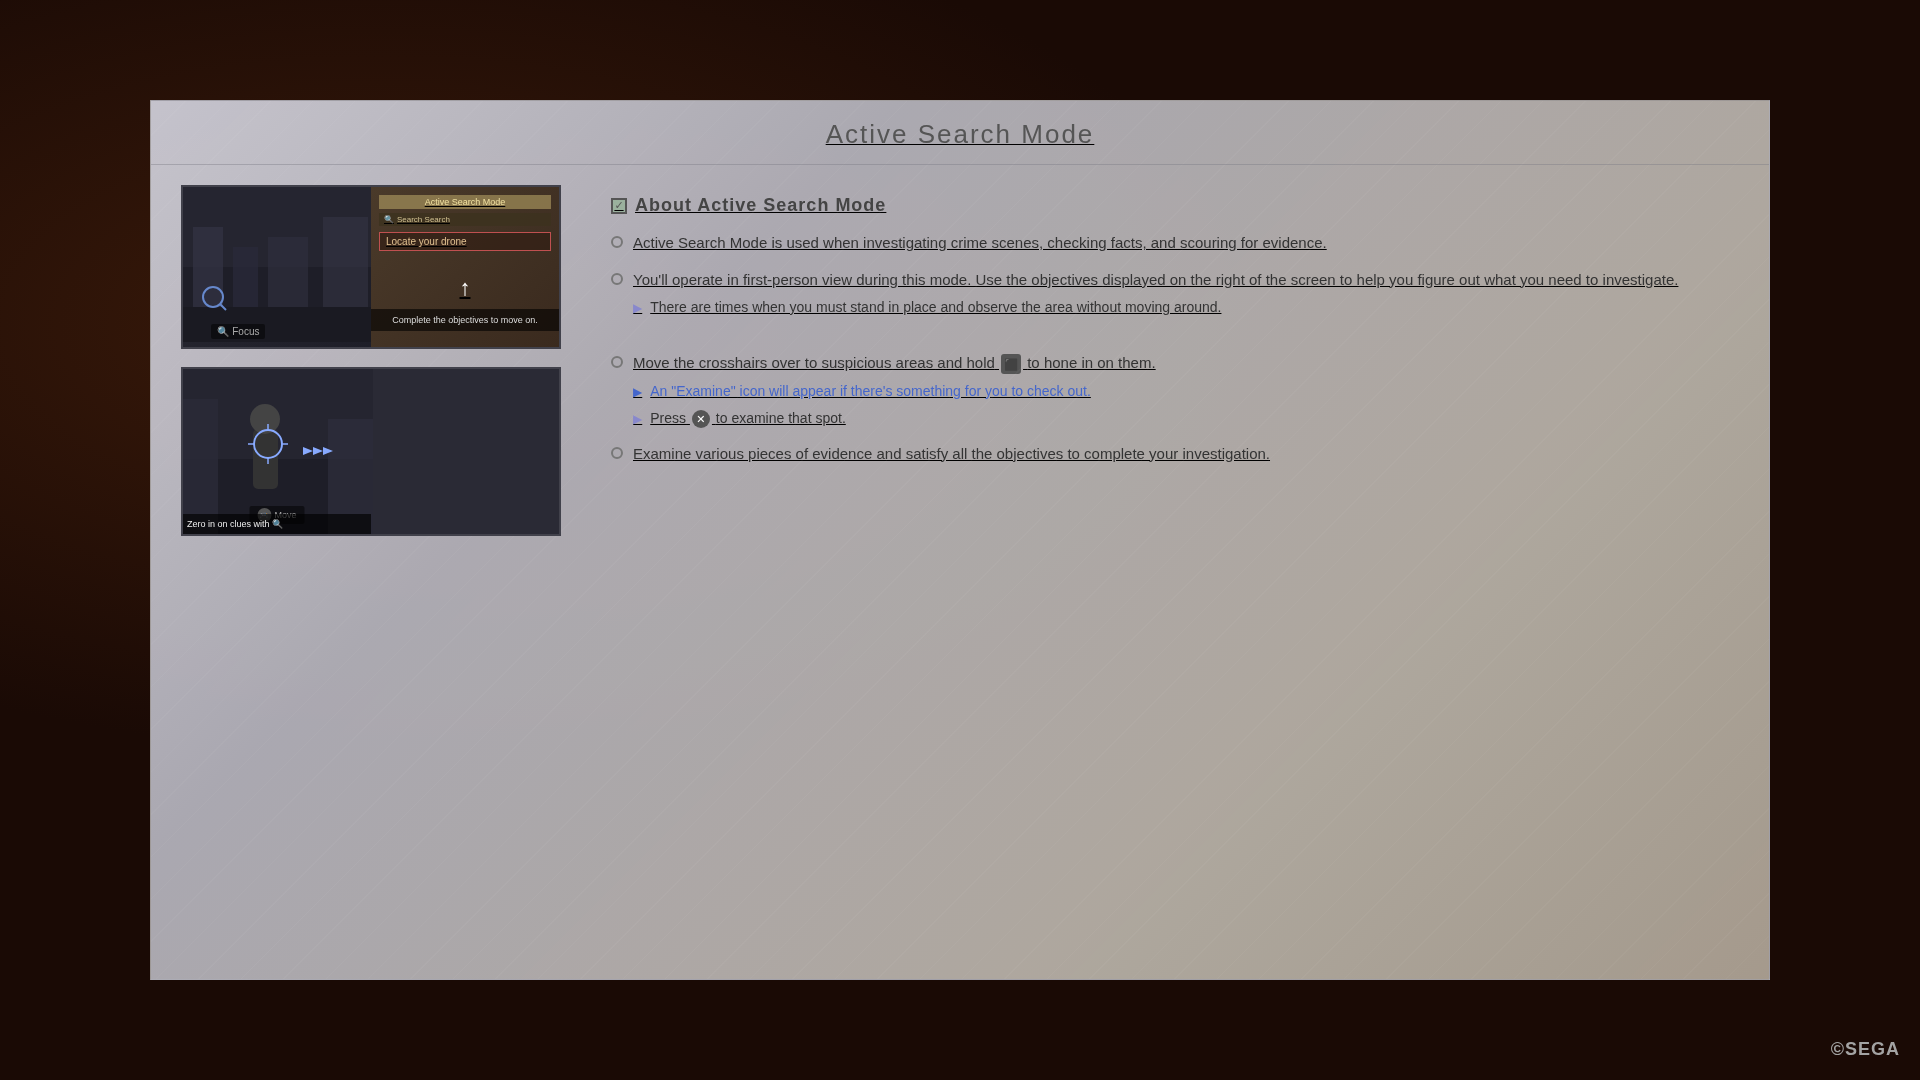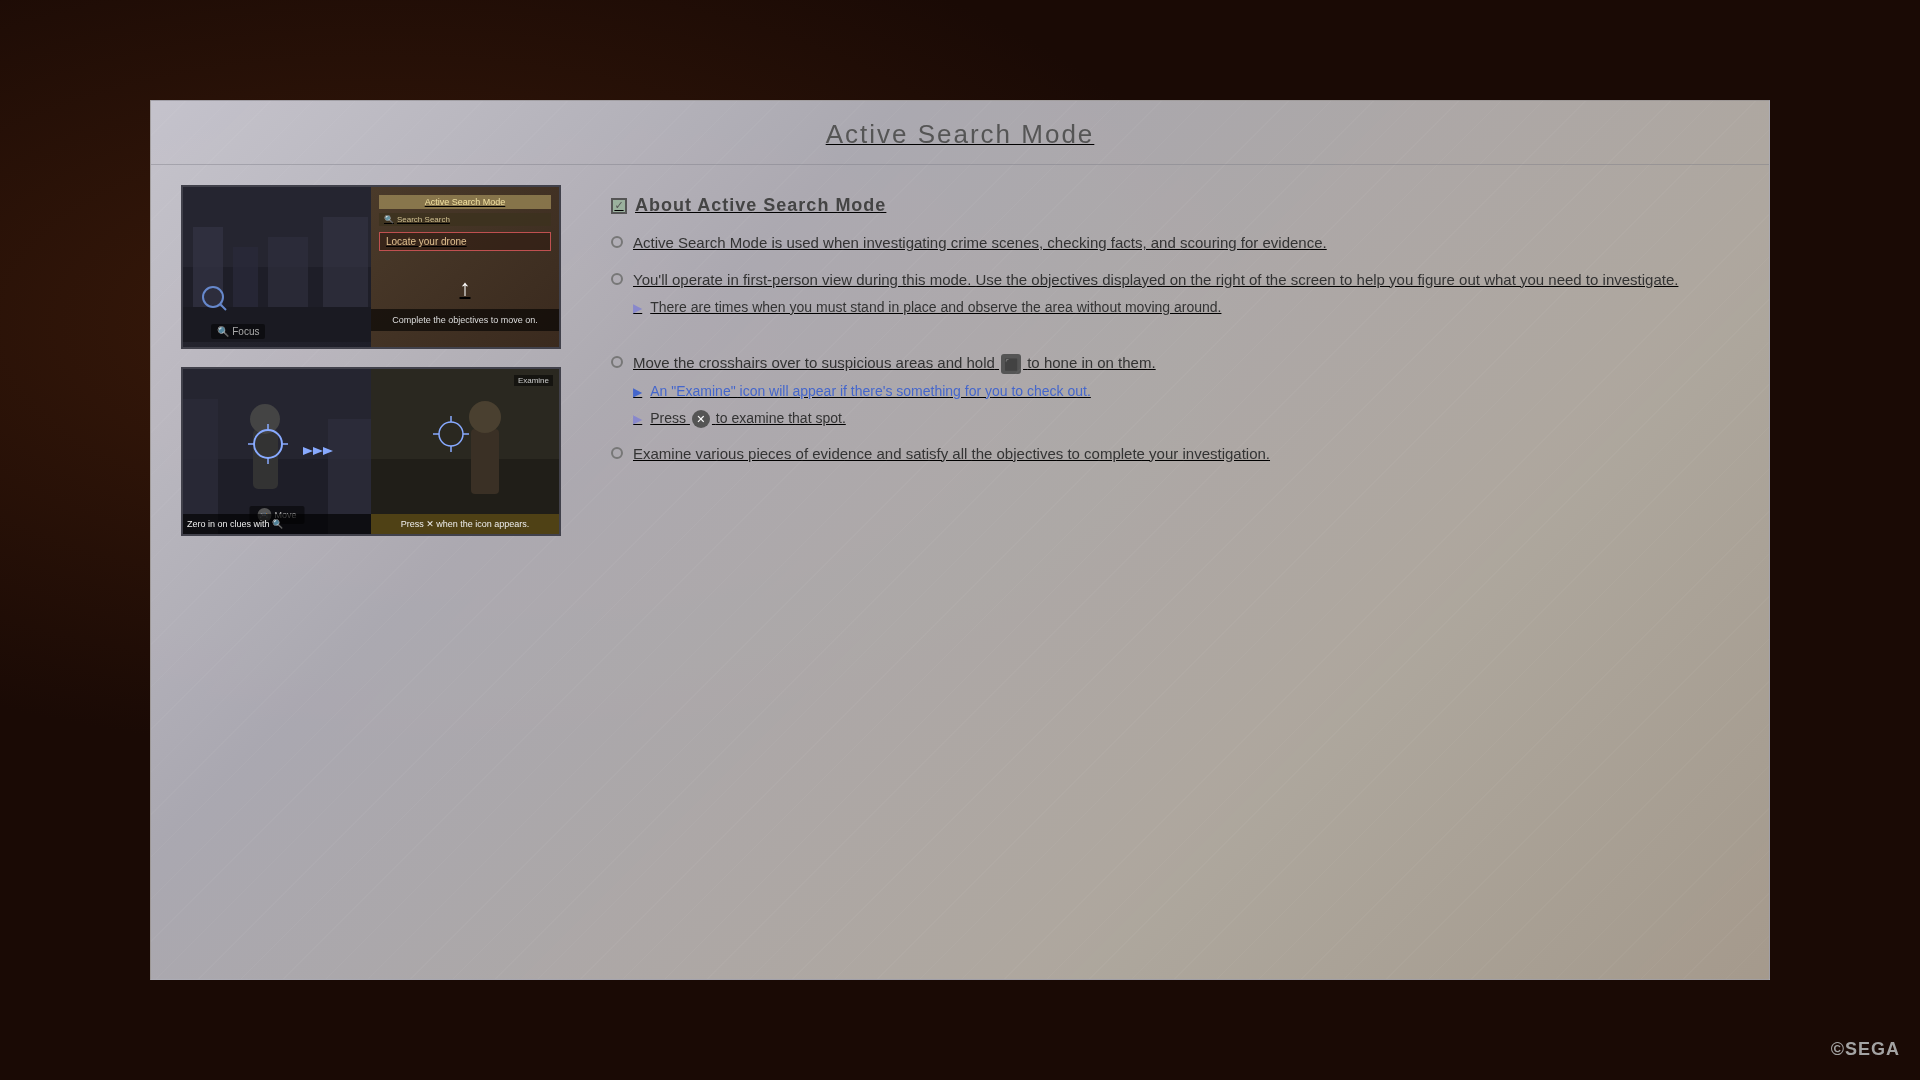--- a/index.html
+++ b/index.html
@@ -475,39 +475,20 @@
             </svg>
             <div class="ss-focus-icon">
               <span style="background:#555;border-radius:50%;width:14px;height:14px;display:inline-flex;align-items:center;justify-content:center;font-size:8px;">🎮</span>
               <span>Move</span>
             </div>
             <div class="ss-bottom-caption-left">
               <span>Zero in on clues with 🔍</span>
             </div>
           </div>
 
-          <div class="ss-bottom-right">
-            <svg width="190" height="165" viewBox="0 0 190 165" style="position:absolute;top:0;left:0;">
-              <rect width="190" height="165" fill="#2a2820"></rect>
-              <rect x="0" y="90" width="190" height="75" fill="#201e18"></rect>
-
-              <rect x="100" y="60" width="28" height="65" fill="#3a3025" rx="4"></rect>
-              <circle cx="114" cy="48" r="16" fill="#4a4030"></circle>
-
-              <circle cx="80" cy="65" r="12" fill="none" stroke="#88aaff" stroke-width="1.5"></circle>
-              <line x1="80" y1="53" x2="80" y2="47" stroke="#88aaff" stroke-width="1.5"></line>
-              <line x1="80" y1="77" x2="80" y2="83" stroke="#88aaff" stroke-width="1.5"></line>
-              <line x1="68" y1="65" x2="62" y2="65" stroke="#88aaff" stroke-width="1.5"></line>
-              <line x1="92" y1="65" x2="98" y2="65" stroke="#88aaff" stroke-width="1.5"></line>
-            </svg>
-            <div class="ss-examine-label">Examine</div>
-            <div class="ss-bottom-caption-right">
-              <span>Press ✕ when the icon appears.</span>
-            </div>
-          </div>
         </div>
       </div>
 
     </div>
 
     <div class="right-panel">
 
       <div class="section-header">
         <div class="section-checkbox">
           <span>✓</span>

